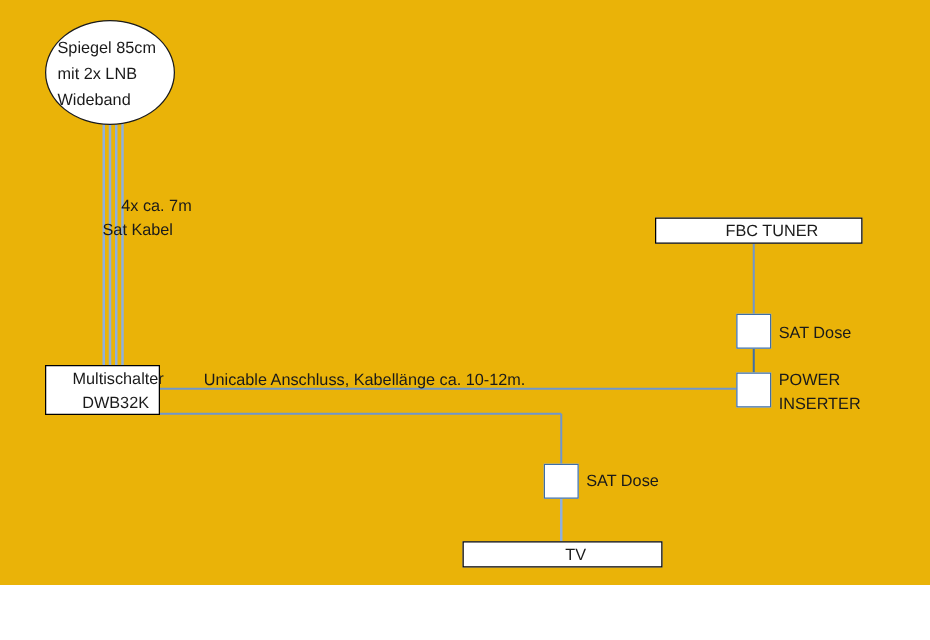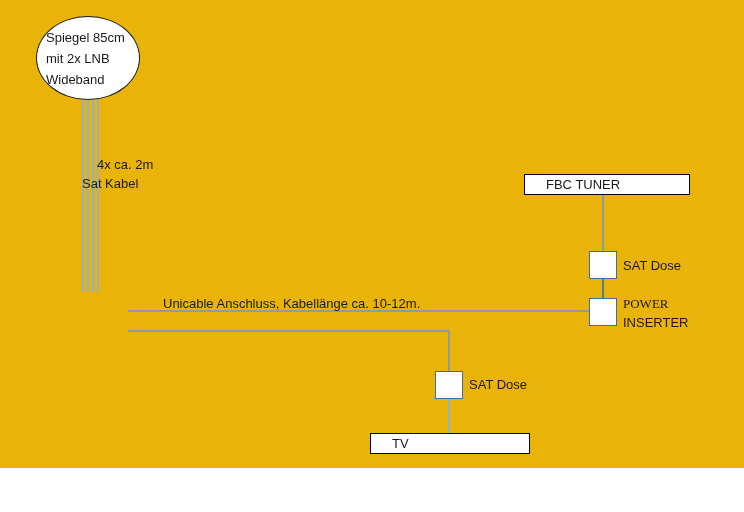--- a/index.html
+++ b/index.html
@@ -24,21 +24,21 @@
   }
   .node {
     position: absolute;
     box-sizing: border-box;
   }
   .box-black {
     border: 1.6px solid #000000;
     background: #ffffff;
     display: flex;
     flex-direction: column;
-    align-items: flex-start;
+    align-items: center;
     justify-content: center;
     color: #1a1a1a;
     font-size: 13px;
     line-height: 19px;
     padding-left: 21px;
   }
   .box-blue {
     border: 1.7px solid #3d6ea8;
     background: #ffffff;
   }
@@ -92,35 +92,39 @@
     <line x1="603" y1="279" x2="603" y2="298" stroke="#3d6ea8" stroke-width="1.6"></line>
   </svg>
 
   <div class="node dish" style="left:36px; top:16px; width:104px; height:84px;">
     <span>Spiegel 85cm</span>
     <span>mit 2x LNB</span>
     <span>Wideband</span>
   </div>
 
 
-  <div class="lbl" style="left:97px; top:155px;">4x ca. 2m</div>
+  <div class="lbl" style="left:97px; top:155px;">4x ca. 7m</div>
   <div class="lbl" style="left:82px; top:174px;">Sat Kabel</div>
 
+  <div class="node box-black" style="left:36px; top:292px; width:92px; height:40px;">
+    <span class="lbl-multi">Multischalter</span>
+    <span class="lbl-multi">DWB32K</span>
+  </div>
 
   <div class="lbl" style="left:131px; top:294px;margin-left:32px;">Unicable Anschluss, Kabellänge ca. 10-12m.</div>
 
   <div class="node box-black" style="left:524px; top:174px; width:166px; height:21px;">
     <span>FBC TUNER</span>
   </div>
 
   <div class="node box-blue" style="left:589px; top:251px; width:28px; height:28px;"></div>
   <div class="lbl" style="left:623px; top:256px;">SAT Dose</div>
 
   <div class="node box-blue" style="left:589px; top:298px; width:28px; height:28px;"></div>
-  <div class="lbl" style="left:623px; top:294px;font-family:Liberation Serif, serif;">POWER</div>
+  <div class="lbl" style="left:623px; top:294px;">POWER</div>
   <div class="lbl" style="left:623px; top:313px;">INSERTER</div>
 
   <div class="node box-blue" style="left:435px; top:371px; width:28px; height:28px;"></div>
   <div class="lbl" style="left:469px; top:375px;">SAT Dose</div>
 
   <div class="node box-black" style="left:370px; top:433px; width:160px; height:21px;">
     <span>TV</span>
   </div>
 
 </div>

